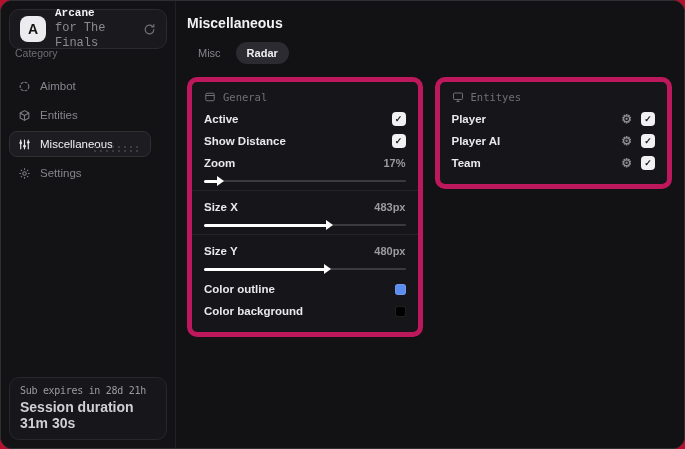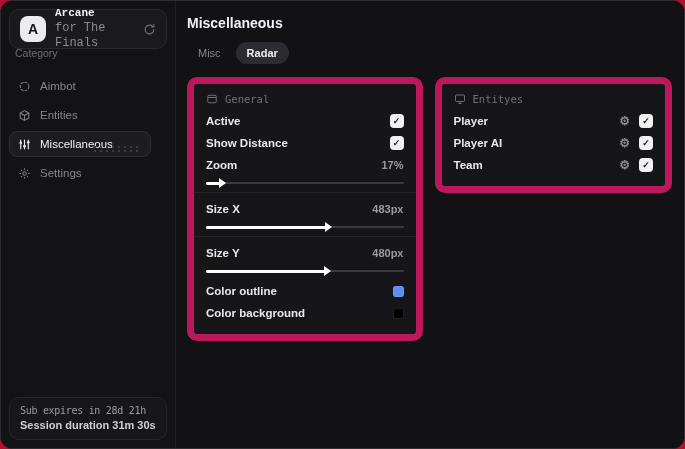--- a/index.html
+++ b/index.html
@@ -21,31 +21,31 @@
 
   .nav { position:absolute; top:72px; left:8px; right:24px; display:flex; flex-direction:column; gap:3px; }
   .nav-item { display:flex; align-items:center; gap:9px; height:26px; padding:0 8px; border-radius:8px; font-size:11.5px; color:#85858c; border:1px solid transparent; position:relative; cursor:default; }
   .nav-item .nicon { display:flex; color:#7c7c84; }
   .nav-item.active { background:#1c1c21; border-color:#2e2e34; color:#f2f2f4; }
   .nav-item.active .nicon { color:#e8e8ea; }
   .nav-item.active .dots { position:absolute; right:10px; bottom:4px; width:48px; height:7px; background-image:radial-gradient(#3c3c44 1px, transparent 1.1px); background-size:6px 4px; }
 
   .sub-card { position:absolute; left:8px; right:8px; bottom:8px; background:#17171b; border:1px solid #27272c; border-radius:10px; padding:7px 10px 8px; }
   .sub-line1 { font-family:"DejaVu Sans Mono", monospace; font-size:10px; color:#9b9ba2; letter-spacing:-0.3px; }
-  .sub-line2 { font-size:11px; color:#cfcfd5; font-weight:700; margin-top:3px; }
+  .sub-line2 { font-size:14px; color:#cfcfd5; font-weight:700; margin-top:3px; }
 
   
   .main { position:absolute; left:176px; top:0; right:0; bottom:0; background:#121214; padding:14px 12px 0 10px; }
   .page-title { font-size:14px; font-weight:700; color:#f2f2f4; }
   .tabs { margin-top:11px; display:flex; gap:4px; align-items:center; }
   .tab { font-size:11px; color:#85858c; padding:5px 11px; border-radius:14px; cursor:default; }
   .tab.active { background:#2b2b31; color:#f0f0f2; font-weight:700; }
 
   .panels { margin-top:13px; display:flex; gap:12px; align-items:flex-start; }
-  .panel { background:#16161a; border:7px solid #be185d; border-radius:10px; padding:9px 12px 10px; }
+  .panel { background:#16161a; border:5px solid #be185d; border-radius:10px; padding:9px 12px 10px; }
   .panel.general { width:236px; }
   .panel.entities { width:238px; }
   .panel-head { display:flex; align-items:center; gap:7px; color:#6f6f76; font-family:"DejaVu Sans Mono", monospace; font-size:10.5px; margin-bottom:5px; }
   .panel-head svg { flex:0 0 auto; }
 
   .row { display:flex; align-items:center; height:22px; font-size:11.5px; color:#e9e9ec; font-weight:600; }
   .row .lbl { flex:1; }
   .val { font-size:11px; color:#9a9aa1; font-weight:700; }
 
   .checkbox { width:14px; height:14px; background:#f1f1f3; border-radius:4px; color:#141414; font-size:9px; font-weight:700; display:flex; align-items:center; justify-content:center; cursor:default; }

